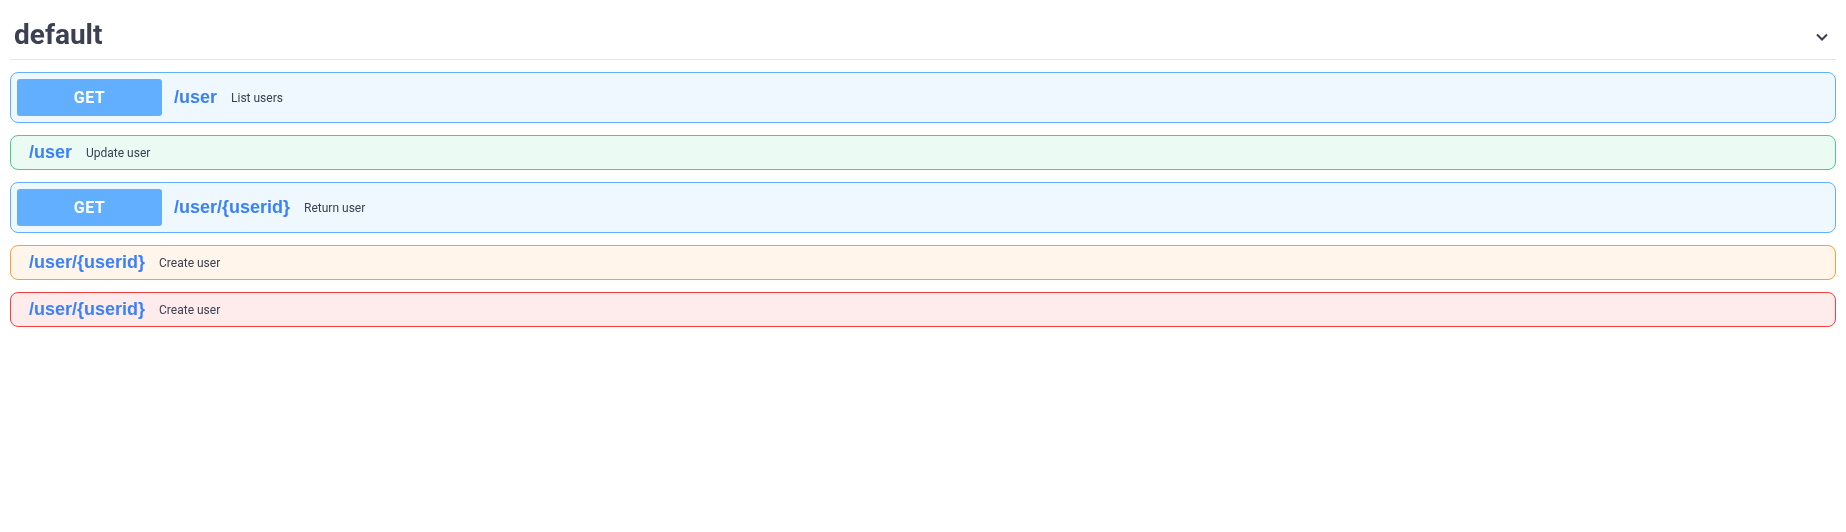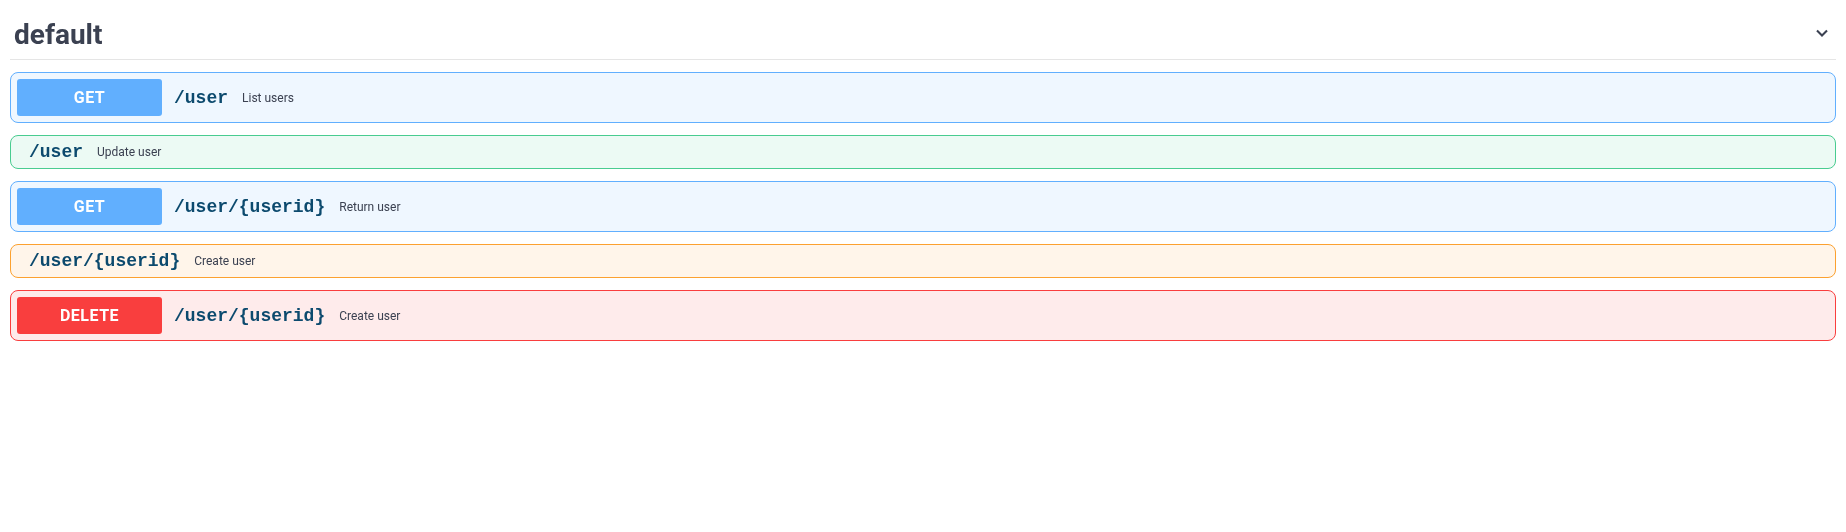--- a/index.html
+++ b/index.html
@@ -9,21 +9,21 @@
     }
     body {
       font-family: -apple-system, BlinkMacSystemFont, "Segoe UI", Roboto, sans-serif;
       padding: 10px;
       background: #fff;
       width: 1846px;
     }
     .section-header {
       display: flex;
       justify-content: space-between;
-      align-items: center;
+      align-items: flex-end;
       padding: 8px 4px;
       border-bottom: 1px solid rgba(0,0,0,0.1);
       margin-bottom: 12px;
       cursor: pointer;
     }
     .section-title {
       font-size: 28px;
       font-weight: 700;
       color: #3b4151;
     }
@@ -50,24 +50,24 @@
       text-align: center;
       padding: 9px 0;
       border-radius: 3px;
       color: #fff;
       font-weight: 700;
       font-size: 16px;
       letter-spacing: 0.5px;
       font-family: -apple-system, BlinkMacSystemFont, "Segoe UI", Roboto, sans-serif;
     }
     .opblock-path {
-      font-family: Liberation Mono, monospace;
+      font-family: Liberation Sans, sans-serif;
       font-weight: 700;
       font-size: 18px;
-      color: #0c4a6e;
+      color: #3b82f6;
       margin-left: 12px;
       margin-right: 14px;
     }
     .opblock-desc {
       font-size: 12px;
       color: #3b4151;
     }
     
     .opblock.get {
       background: rgba(97,175,254,0.1);
@@ -138,17 +138,16 @@
 
 <div class="opblock put">
   <div class="opblock-summary">
     <span class="opblock-path">/user/{userid}</span>
     <span class="opblock-desc">Create user</span>
   </div>
 </div>
 
 <div class="opblock delete">
   <div class="opblock-summary">
-    <span class="opblock-method">DELETE</span>
     <span class="opblock-path">/user/{userid}</span>
     <span class="opblock-desc">Create user</span>
   </div>
 </div>
 
 </body></html>

